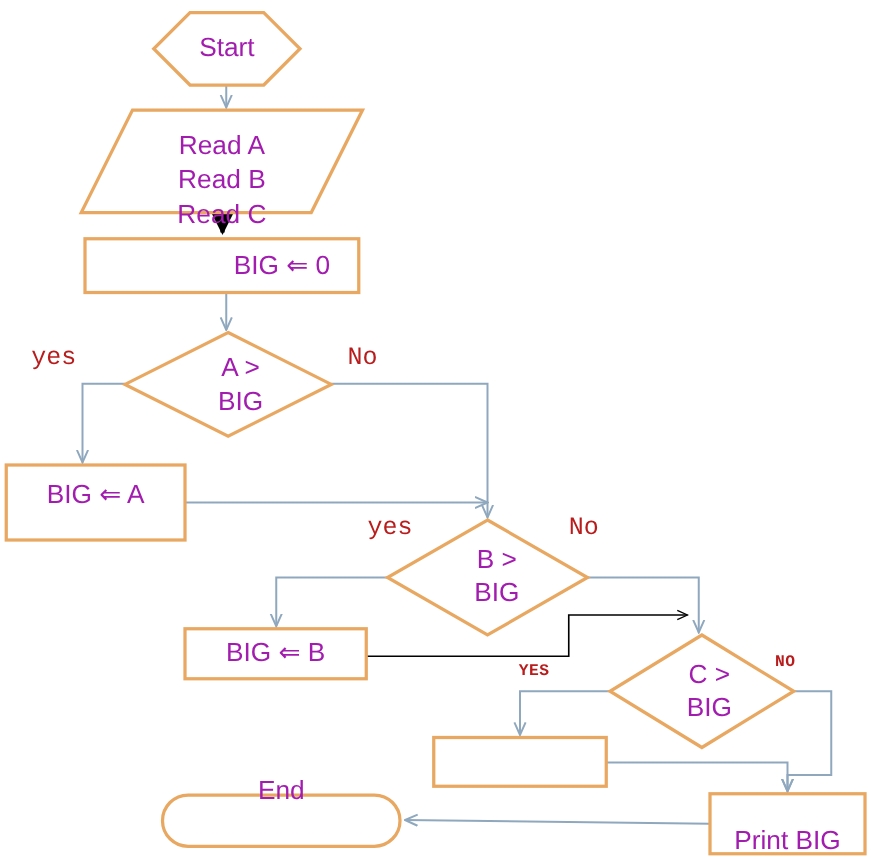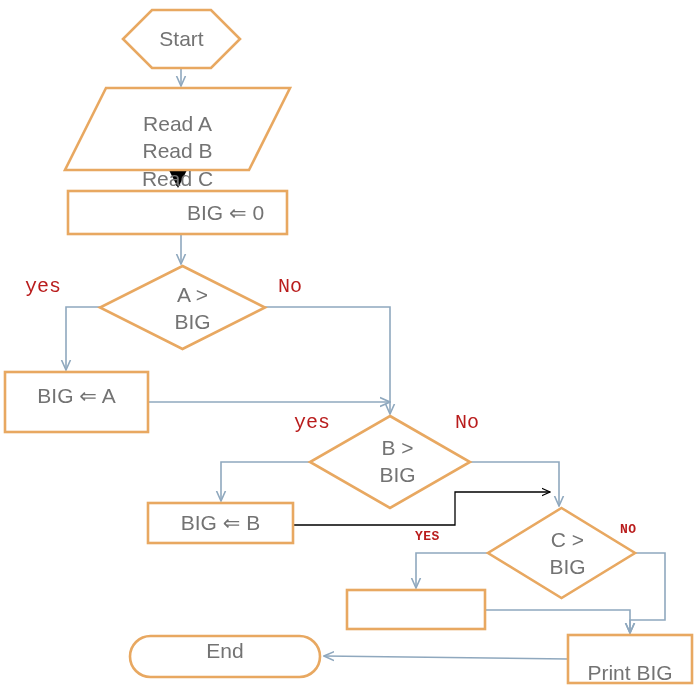--- a/index.html
+++ b/index.html
@@ -22,21 +22,21 @@
     top: 0;
     width: 697px;
     height: 687px;
   }
   .node-label {
     position: absolute;
     display: flex;
     align-items: center;
     justify-content: center;
     flex-direction: column;
-    color: #737373;
+    color: #a21caf;
     font-family: "Liberation Sans", sans-serif;
     font-size: 21px;
     line-height: 1.30;
     white-space: pre;
     text-align: center;
     pointer-events: none;
   }
   .edge-label {
     position: absolute;
     color: #b91c1c;
@@ -128,21 +128,21 @@
       <rect x="568" y="635" width="124" height="48"></rect>
 
       <rect x="130" y="636" width="190" height="41" rx="20.5" ry="20.5"></rect>
     </g>
   </svg>
 
   <div class="node-label" style="left:123px; top:10px; width:117px; height:58px;">
     <span>Start</span>
   </div>
 
-  <div class="node-label" style="left:90px; top:107px; width:175px; height:90px; justify-content:flex-start; padding-top:3px;">
+  <div class="node-label" style="left:90px; top:92px; width:175px; height:90px; justify-content:flex-end; padding-top:3px;">
     <span>Read A
 Read B
 Read C</span>
   </div>
 
   <div class="node-label" style="left:68px; top:191px; width:219px; height:43px;padding-left:48px;">
     <span>BIG ⇐ 0</span>
   </div>
 
   <div class="node-label" style="left:145px; top:270px; width:95px; height:76px;">
@@ -166,21 +166,21 @@
   <div class="node-label" style="left:520px; top:514px; width:95px; height:78px;">
     <span>C &gt;
 BIG</span>
   </div>
 
 
   <div class="node-label" style="left:568px; top:635px; width:124px; height:48px;margin-top:14px;">
     <span>Print BIG</span>
   </div>
 
-  <div class="node-label" style="left:130px; top:612px; width:190px; height:41px;margin-top:18px;">
+  <div class="node-label" style="left:130px; top:612px; width:190px; height:41px;">
     <span>End</span>
   </div>
 
   <div class="edge-label" style="left:25px; top:275px;">yes</div>
 
   <div class="edge-label" style="left:278px; top:275px;">No</div>
 
   <div class="edge-label" style="left:294px; top:411px;">yes</div>
 
   <div class="edge-label" style="left:455px; top:411px;">No</div>

